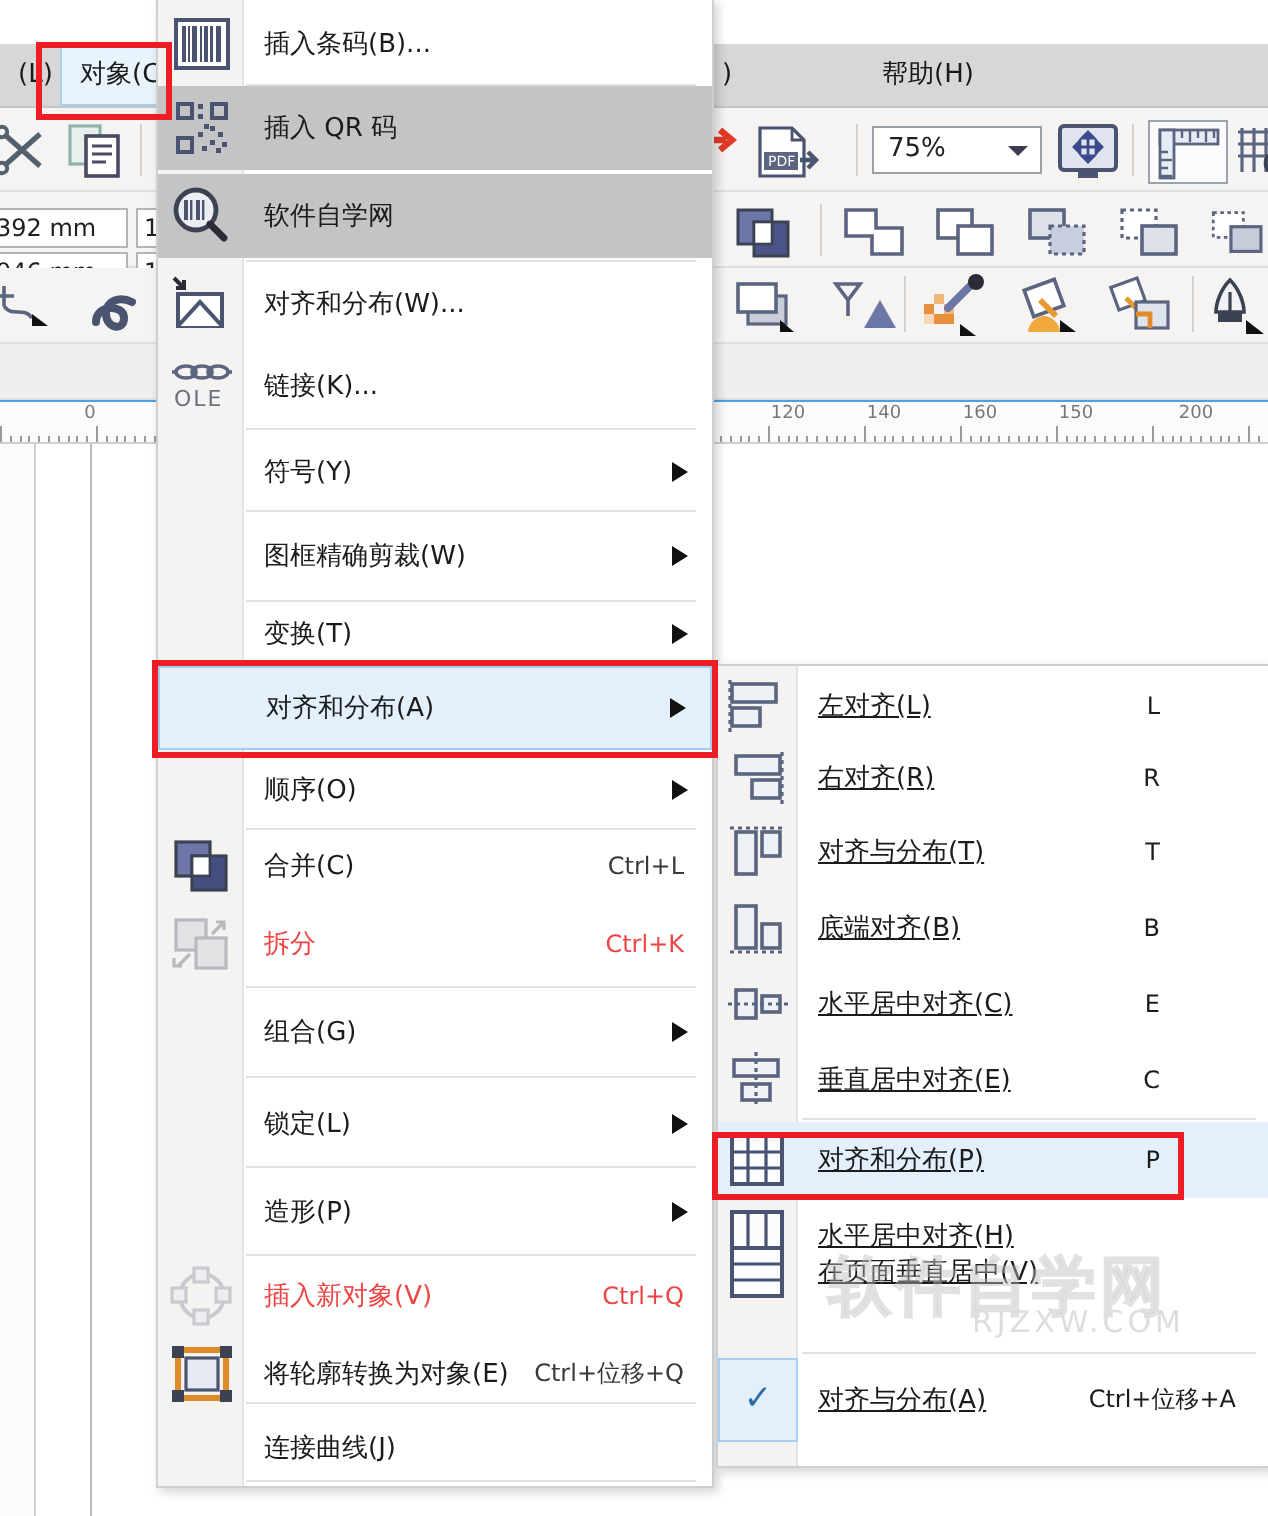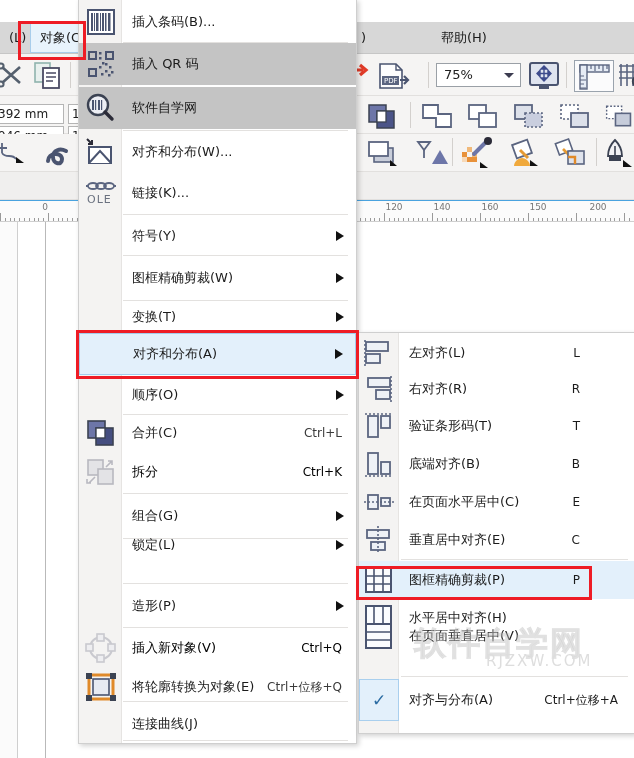--- a/index.html
+++ b/index.html
@@ -100,39 +100,39 @@
   }
   .mi .mi-accel {
     position:absolute; right:14px; top:50%; transform:translateY(-50%);
     font-size:12px; color:#3a3a3a; white-space:nowrap;
   }
   .mi .mi-arrow {
     position:absolute; right:12px; top:50%; margin-top:-5px;
     width:0;height:0; border-top:5px solid transparent;
     border-bottom:5px solid transparent; border-left:8px solid #111;
   }
-  .mi.disabled .mi-label, .mi.disabled .mi-accel { color:#000000; }
+  .mi.disabled .mi-label, .mi.disabled .mi-accel { color:#ef4444; }
   .mi.hl-gray { background:#c4c4c4; }
   .mi.hl-blue { background:#e3f0fb; border:1px solid #a3cdec; }
   .mi-icon {
     position:absolute; left:5px; top:50%; transform:translateY(-50%);
     width:34px; height:30px;
   }
   .sep {
     position:absolute; left:44px; right:8px; height:1px; background:#e3e1df;
   }
 
   
   .menu-sub { left:358px; top:332px; width:277px; height:402px; }
   .sub-gutter {
     position:absolute; left:0; top:0; width:40px; height:100%;
     background:#f4f3f2; border-right:1px solid #e6e4e2;
   }
   .si { position:absolute; left:0; width:100%; font-size:13px; color:#1b1b1b; }
-  .si .si-label { position:absolute; left:50px; top:50%; transform:translateY(-50%); white-space:nowrap; }
+  .si .si-label { position:absolute; left:50px; top:50%; transform:translateY(-50%); white-space:nowrap;text-decoration:underline; }
   .si .si-accel { position:absolute; right:54px; top:50%; transform:translateY(-50%); font-size:12px; }
   .si .si-accel.wide { right:16px; }
   .si.hl-blue { background:#e3f0fb; }
   .si.hl-blue .si-gut { background:#e3f0fb; }
   .si-gut { position:absolute; left:0; top:0; width:40px; height:100%; }
   .si-icon { position:absolute; left:3px; top:50%; transform:translateY(-50%); width:34px; height:30px; }
   .ssep { position:absolute; left:42px; right:6px; height:1px; background:#e3e1df; }
   .check-cell {
     position:absolute; left:0; top:0; width:40px; height:100%;
     background:#e3f0fb; border:1px solid #a9cfee;
@@ -617,21 +617,21 @@
       </span>
       <span class="mi-label">拆分</span>
       <span class="mi-accel">Ctrl+K</span>
     </div>
 
     <div class="mi" style="top:494px;height:44px;">
       <span class="mi-label">组合(G)</span>
       <span class="mi-arrow"></span>
     </div>
 
-    <div class="mi" style="top:523px;height:44px;">
+    <div class="mi" style="top:540px;height:44px;">
       <span class="mi-label">锁定(L)</span>
       <span class="mi-arrow"></span>
     </div>
 
     <div class="mi" style="top:584px;height:43px;">
       <span class="mi-label">造形(P)</span>
       <span class="mi-arrow"></span>
     </div>
 
     <div class="mi disabled" style="top:628px;height:40px;">
@@ -700,21 +700,21 @@
     </div>
 
     <div class="si" style="top:74px;height:38px;">
       <span class="si-icon">
         <svg width="34" height="30" viewBox="0 0 34 30">
           <rect x="6" y="5" width="10" height="21" fill="#eef1f6" stroke="#5b6580" stroke-width="1.8"></rect>
           <rect x="19" y="5" width="9" height="12" fill="#eef1f6" stroke="#5b6580" stroke-width="1.8"></rect>
           <path d="M3 3h28" stroke="#5b6580" stroke-width="1.6" stroke-dasharray="2 2"></path>
         </svg>
       </span>
-      <span class="si-label">验证条形码(T)</span>
+      <span class="si-label">对齐与分布(T)</span>
       <span class="si-accel">T</span>
     </div>
 
     <div class="si" style="top:112px;height:38px;">
       <span class="si-icon">
         <svg width="34" height="30" viewBox="0 0 34 30">
           <rect x="6" y="4" width="10" height="21" fill="#eef1f6" stroke="#5b6580" stroke-width="1.8"></rect>
           <rect x="19" y="13" width="9" height="12" fill="#eef1f6" stroke="#5b6580" stroke-width="1.8"></rect>
           <path d="M3 27h28" stroke="#5b6580" stroke-width="1.6" stroke-dasharray="2 2"></path>
         </svg>
@@ -724,21 +724,21 @@
     </div>
 
     <div class="si" style="top:150px;height:38px;">
       <span class="si-icon">
         <svg width="34" height="30" viewBox="0 0 34 30">
           <rect x="6" y="8" width="10" height="14" fill="#eef1f6" stroke="#5b6580" stroke-width="1.8"></rect>
           <rect x="19" y="11" width="9" height="8" fill="#eef1f6" stroke="#5b6580" stroke-width="1.8"></rect>
           <path d="M2 15h30" stroke="#5b6580" stroke-width="1.6" stroke-dasharray="2 2"></path>
         </svg>
       </span>
-      <span class="si-label">在页面水平居中(C)</span>
+      <span class="si-label">水平居中对齐(C)</span>
       <span class="si-accel">E</span>
     </div>
 
     <div class="si" style="top:188px;height:38px;">
       <span class="si-icon">
         <svg width="34" height="30" viewBox="0 0 34 30">
           <rect x="5" y="5" width="22" height="8" fill="#eef1f6" stroke="#5b6580" stroke-width="1.8"></rect>
           <rect x="9" y="17" width="14" height="8" fill="#eef1f6" stroke="#5b6580" stroke-width="1.8"></rect>
           <path d="M16 1v28" stroke="#5b6580" stroke-width="1.6" stroke-dasharray="2 2"></path>
         </svg>
@@ -748,21 +748,21 @@
     </div>
 
     <div class="si hl-blue" style="top:228px;height:38px;">
       <span class="si-gut"></span>
       <span class="si-icon">
         <svg width="34" height="30" viewBox="0 0 34 30">
           <rect x="4" y="3" width="25" height="24" fill="#fbfcfe" stroke="#4a5470" stroke-width="2"></rect>
           <path d="M12 3v24M21 3v24M4 11h25M4 19h25" stroke="#4a5470" stroke-width="1.6"></path>
         </svg>
       </span>
-      <span class="si-label">图框精确剪裁(P)</span>
+      <span class="si-label">对齐和分布(P)</span>
       <span class="si-accel">P</span>
     </div>
 
     <div class="si" style="top:266px;height:38px;">
       <span class="si-icon">
         <svg width="34" height="30" viewBox="0 0 34 30">
           <rect x="4" y="3" width="25" height="24" fill="#fbfcfe" stroke="#4a5470" stroke-width="2"></rect>
           <path d="M12 3v24M21 3v24" stroke="#4a5470" stroke-width="1.6"></path>
         </svg>
       </span>

